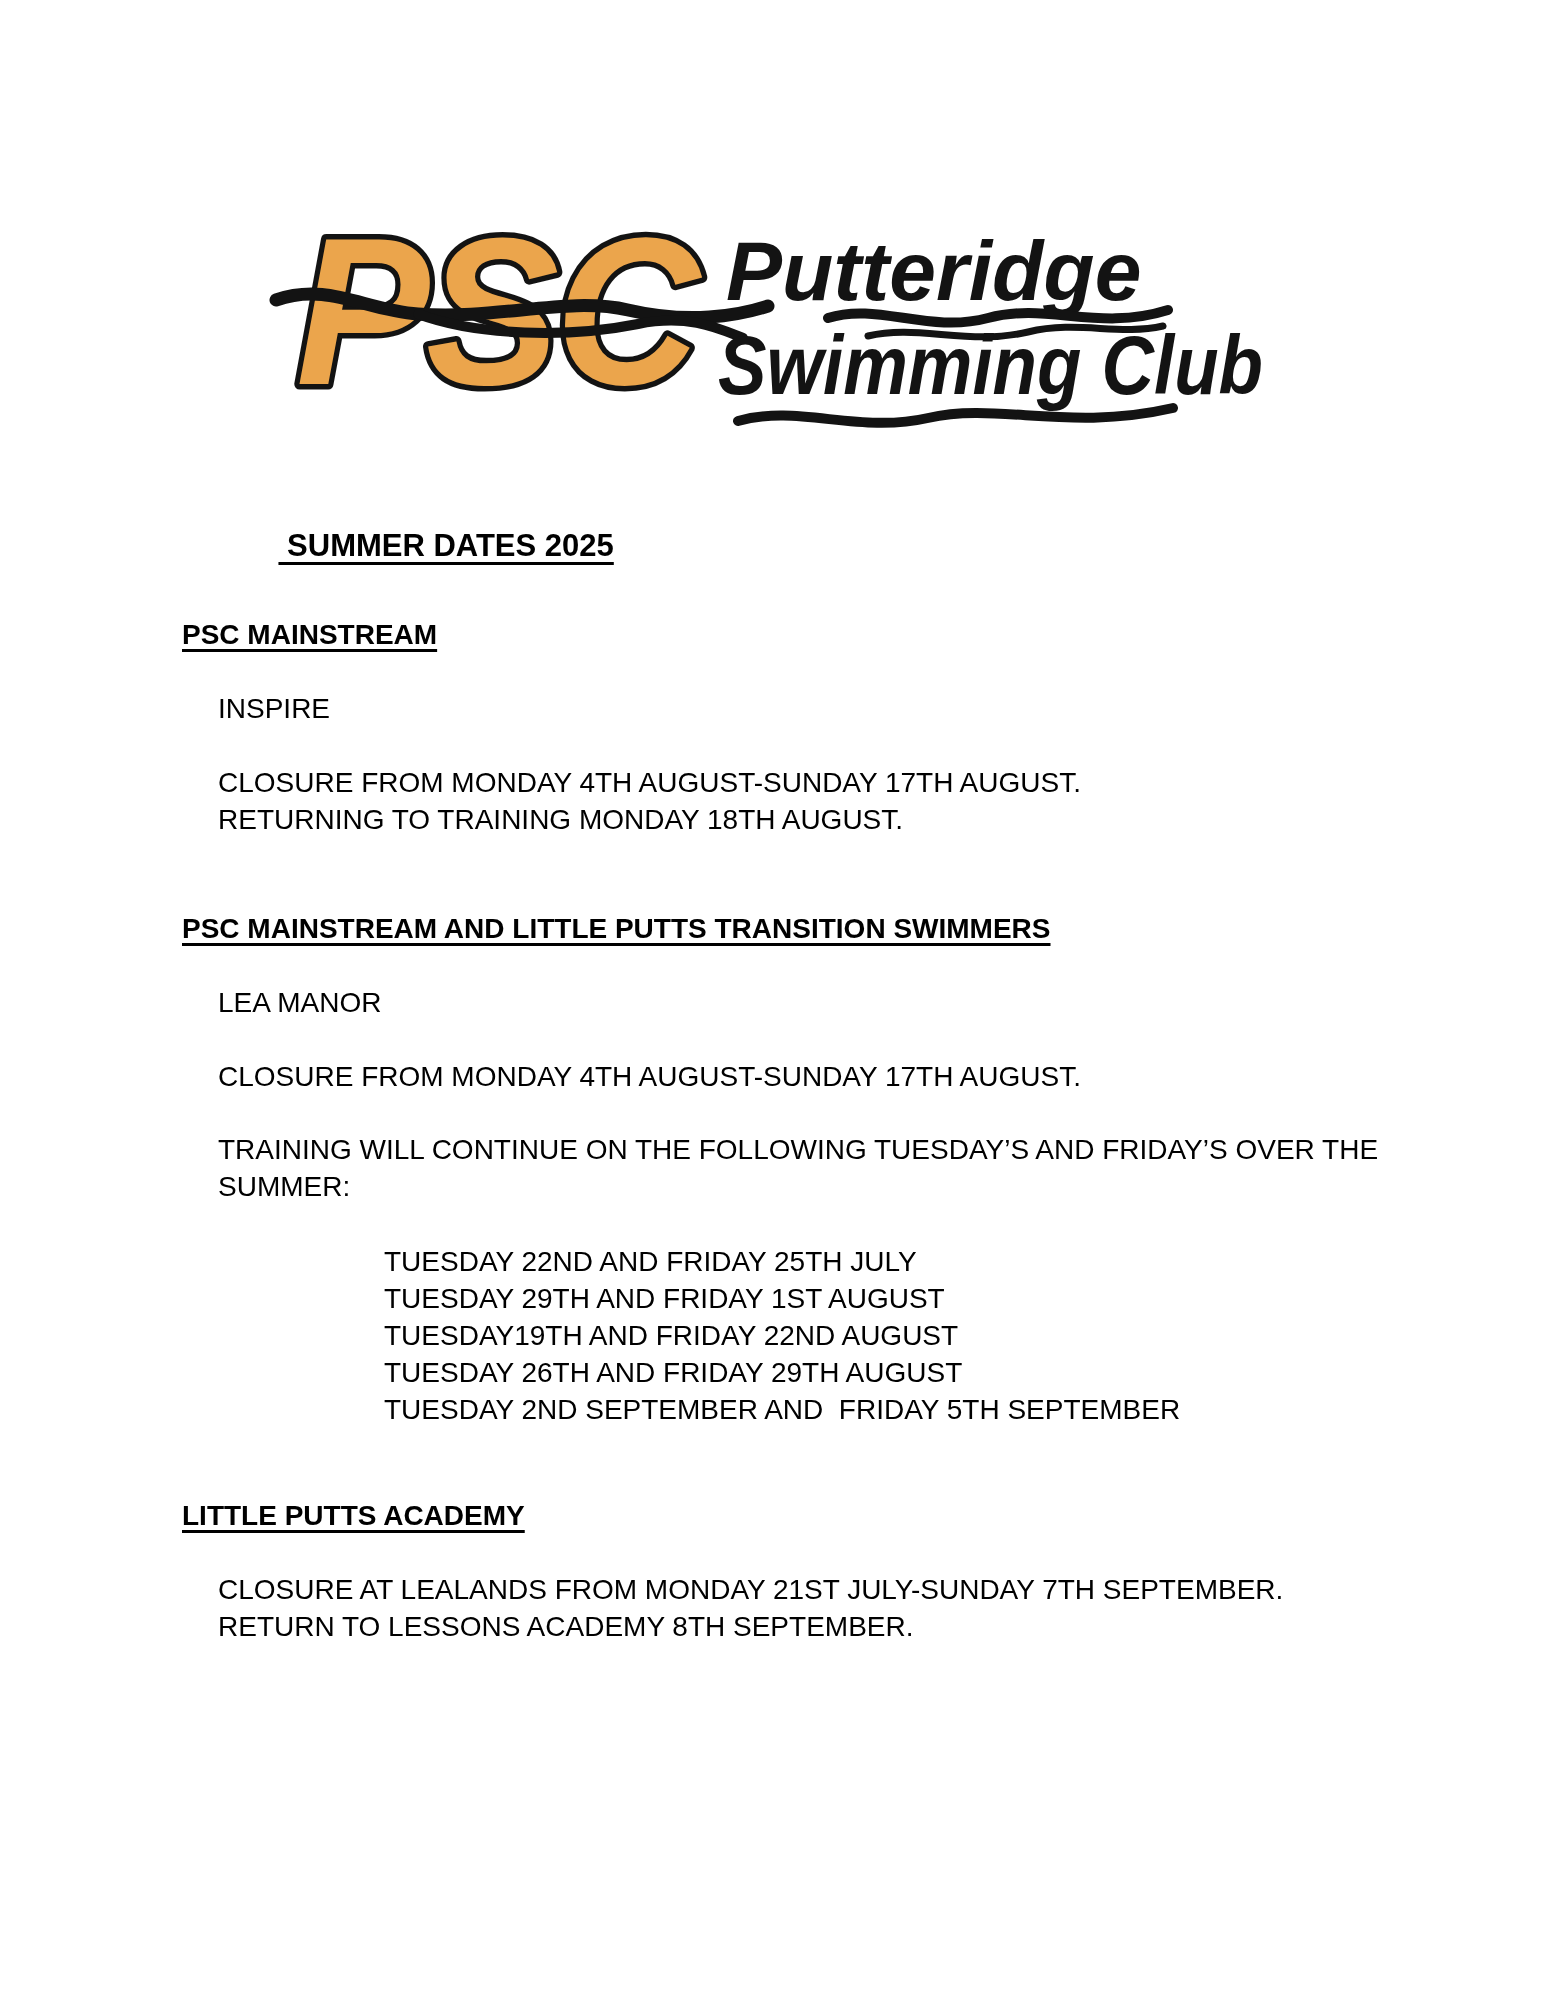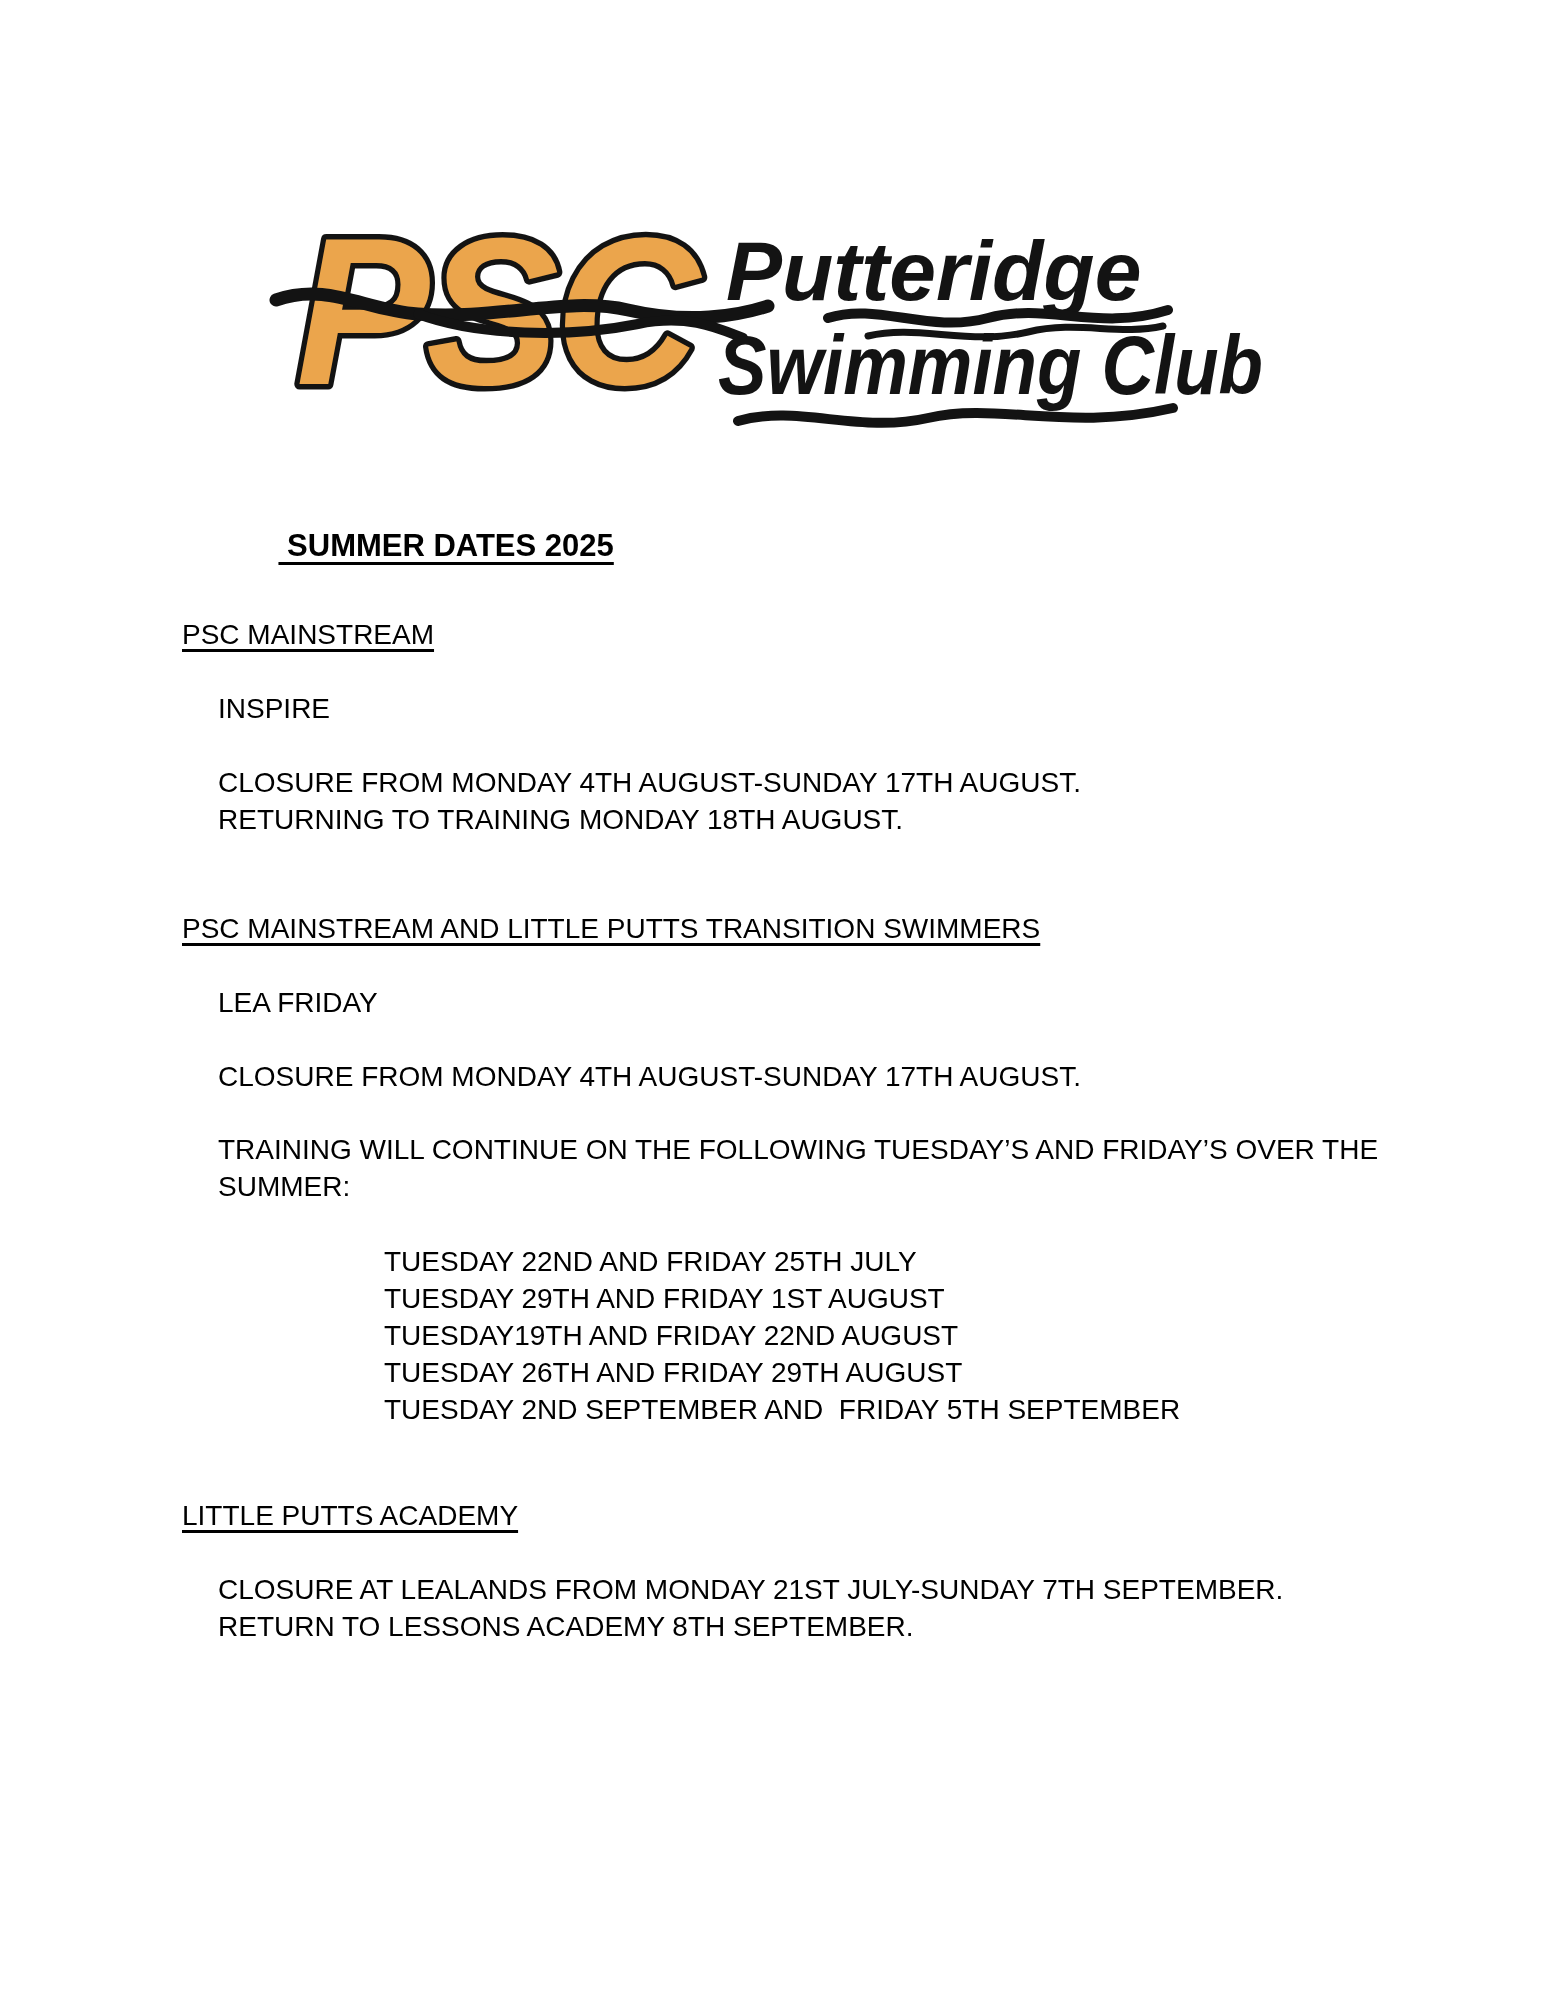--- a/index.html
+++ b/index.html
@@ -55,21 +55,21 @@
   }
   .doc-title .u {
     text-decoration: underline;
     text-decoration-thickness: 3px;
     text-underline-offset: 6px;
   }
   .heading {
     position: absolute;
     left: 182px;
     font-size: 28px;
-    font-weight: normal;
+    font-weight: bold;
     line-height: 37px;
     white-space: pre;
     text-decoration: underline;
     text-decoration-thickness: 2.5px;
     text-underline-offset: 5px;
   }
   .bodyline, .para {
     position: absolute;
     left: 182px;
     font-size: 28px;
@@ -114,21 +114,21 @@
 
   <div class="heading" style="top:616px">PSC MAINSTREAM</div>
 
   <div class="bodyline" style="top:690px">INSPIRE</div>
 
   <div class="bodyline" style="top:764px">CLOSURE FROM MONDAY 4TH AUGUST-SUNDAY 17TH AUGUST.</div>
   <div class="bodyline" style="top:801px">RETURNING TO TRAINING MONDAY 18TH AUGUST.</div>
 
   <div class="heading" style="top:910px">PSC MAINSTREAM AND LITTLE PUTTS TRANSITION SWIMMERS</div>
 
-  <div class="bodyline" style="top:984px">LEA FRIDAY</div>
+  <div class="bodyline" style="top:984px">LEA MANOR</div>
 
   <div class="bodyline" style="top:1058px">CLOSURE FROM MONDAY 4TH AUGUST-SUNDAY 17TH AUGUST.</div>
 
   <div class="bodyline" style="top:1131px">TRAINING WILL CONTINUE ON THE FOLLOWING TUESDAY’S AND FRIDAY’S OVER THE</div>
   <div class="bodyline" style="top:1168px">SUMMER:</div>
 
   <div class="schedule" style="top:1243px">TUESDAY 22ND AND FRIDAY 25TH JULY</div>
   <div class="schedule" style="top:1280px">TUESDAY 29TH AND FRIDAY 1ST AUGUST</div>
   <div class="schedule" style="top:1317px">TUESDAY19TH AND FRIDAY 22ND AUGUST</div>
   <div class="schedule" style="top:1354px">TUESDAY 26TH AND FRIDAY 29TH AUGUST</div>

